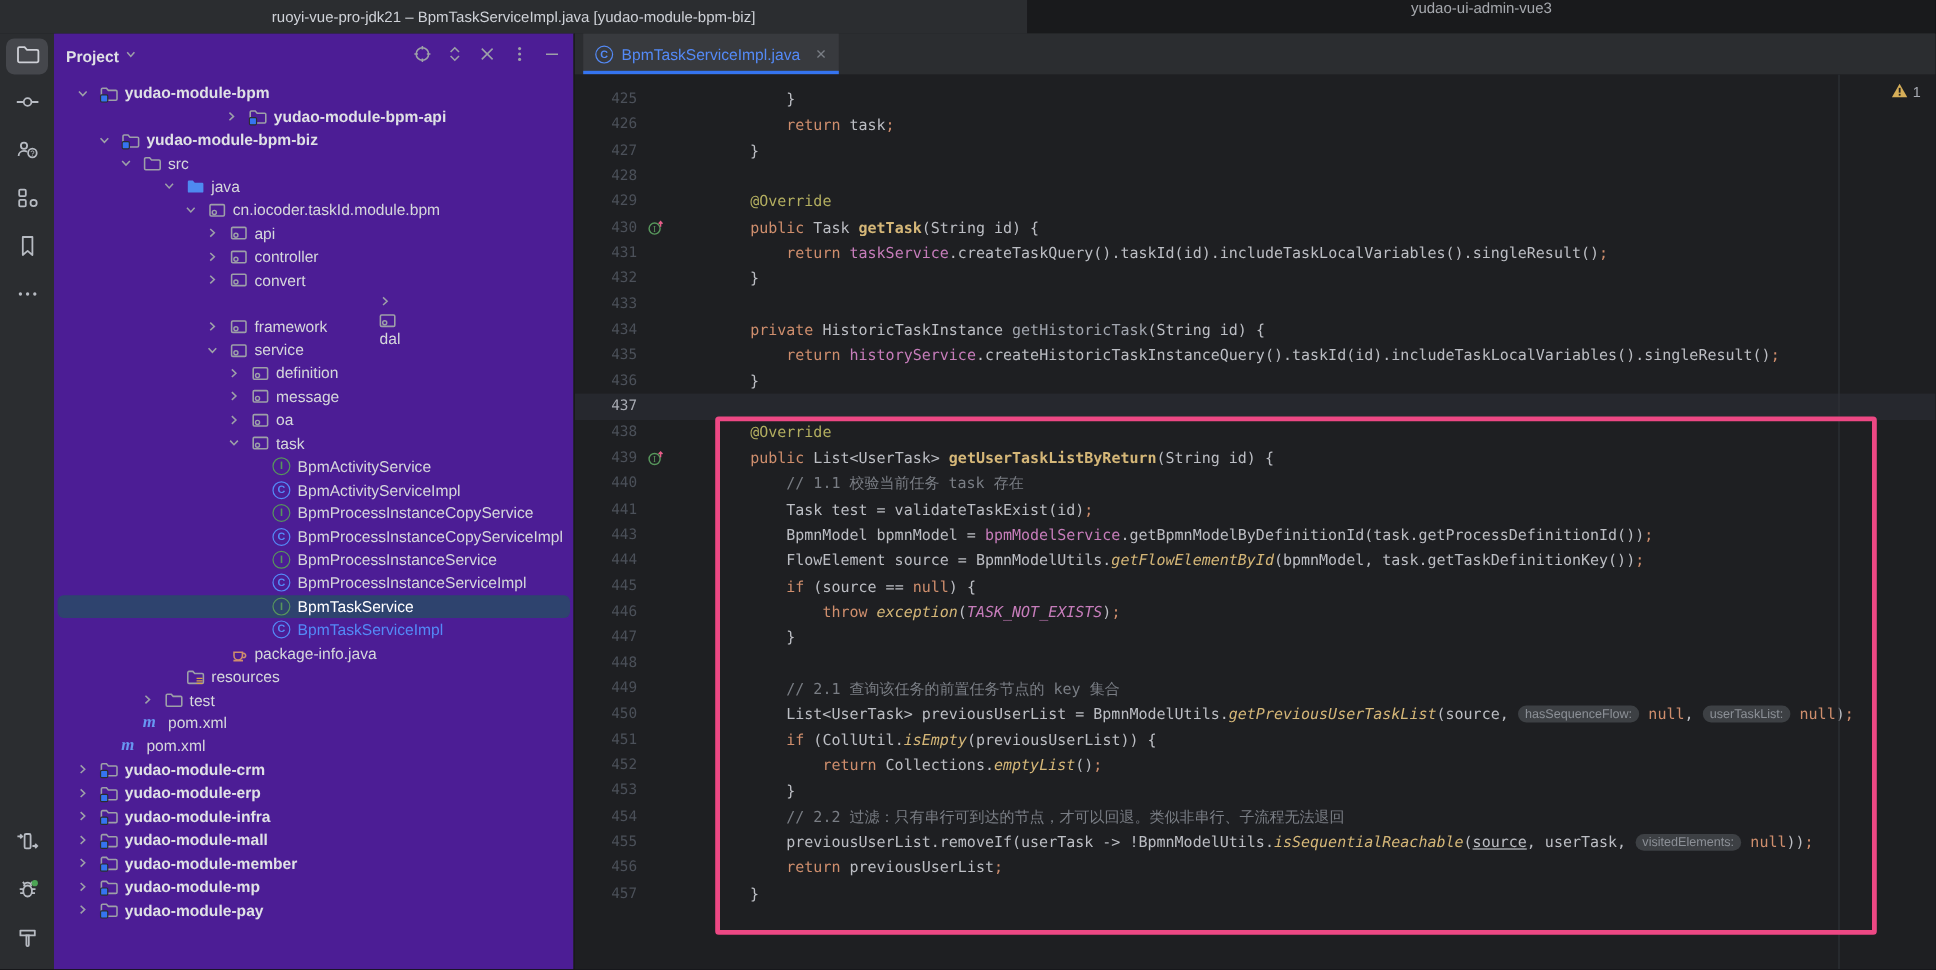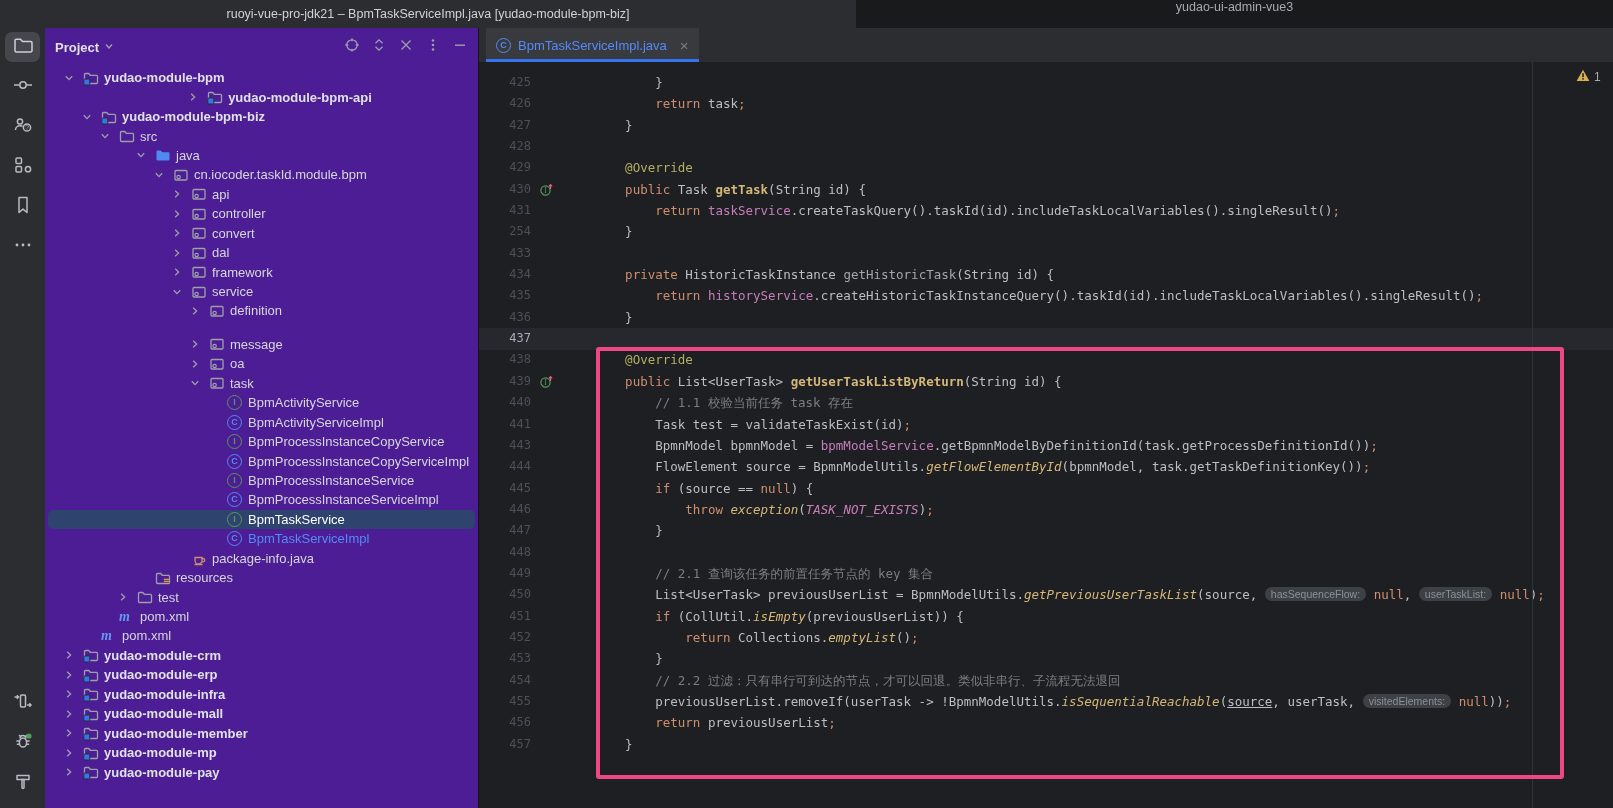--- a/index.html
+++ b/index.html
@@ -286,51 +286,51 @@
             </svg>
           </span>
           <span class="ticon">
             <svg width="16" height="16" viewBox="0 0 16 16">
               <rect x="2" y="3.5" width="12" height="9.5" rx="1" fill="none" stroke="#9DA0A8" stroke-width="1.3"></rect>
               <circle cx="5.6" cy="10" r="1.7" fill="none" stroke="#9DA0A8" stroke-width="1.2"></circle>
             </svg>
           </span>
           <span class="tlabel">convert</span>
         </div>
+        <div class="trow" style="padding-left: 126px; flex-direction: column;">
+          <span class="tchev">
+            <svg width="12" height="12" viewBox="0 0 12 12">
+              <path d="M4.2 2.8 7.6 6 4.2 9.2" fill="none" stroke="#9DA0A8" stroke-width="1.3"></path>
+            </svg>
+          </span>
+          <span class="ticon">
+            <svg width="16" height="16" viewBox="0 0 16 16">
+              <rect x="2" y="3.5" width="12" height="9.5" rx="1" fill="none" stroke="#9DA0A8" stroke-width="1.3"></rect>
+              <circle cx="5.6" cy="10" r="1.7" fill="none" stroke="#9DA0A8" stroke-width="1.2"></circle>
+            </svg>
+          </span>
+          <span class="tlabel">dal</span>
+        </div>
         <div class="trow" style="padding-left: 126px;">
           <span class="tchev">
             <svg width="12" height="12" viewBox="0 0 12 12">
               <path d="M4.2 2.8 7.6 6 4.2 9.2" fill="none" stroke="#9DA0A8" stroke-width="1.3"></path>
             </svg>
           </span>
           <span class="ticon">
             <svg width="16" height="16" viewBox="0 0 16 16">
               <rect x="2" y="3.5" width="12" height="9.5" rx="1" fill="none" stroke="#9DA0A8" stroke-width="1.3"></rect>
               <circle cx="5.6" cy="10" r="1.7" fill="none" stroke="#9DA0A8" stroke-width="1.2"></circle>
             </svg>
           </span>
-          <span class="tlabel">dal</span>
+          <span class="tlabel">framework</span>
         </div>
         <div class="trow" style="padding-left: 126px;">
           <span class="tchev">
             <svg width="12" height="12" viewBox="0 0 12 12">
-              <path d="M4.2 2.8 7.6 6 4.2 9.2" fill="none" stroke="#9DA0A8" stroke-width="1.3"></path>
-            </svg>
-          </span>
-          <span class="ticon">
-            <svg width="16" height="16" viewBox="0 0 16 16">
-              <rect x="2" y="3.5" width="12" height="9.5" rx="1" fill="none" stroke="#9DA0A8" stroke-width="1.3"></rect>
-              <circle cx="5.6" cy="10" r="1.7" fill="none" stroke="#9DA0A8" stroke-width="1.2"></circle>
-            </svg>
-          </span>
-          <span class="tlabel">framework</span>
-        </div>
-        <div class="trow" style="padding-left: 126px;">
-          <span class="tchev">
-            <svg width="12" height="12" viewBox="0 0 12 12">
               <path d="M2.8 4.2 6 7.6l3.2-3.4" fill="none" stroke="#9DA0A8" stroke-width="1.3"></path>
             </svg>
           </span>
           <span class="ticon">
             <svg width="16" height="16" viewBox="0 0 16 16">
               <rect x="2" y="3.5" width="12" height="9.5" rx="1" fill="none" stroke="#9DA0A8" stroke-width="1.3"></rect>
               <circle cx="5.6" cy="10" r="1.7" fill="none" stroke="#9DA0A8" stroke-width="1.2"></circle>
             </svg>
           </span>
           <span class="tlabel">service</span>
@@ -342,21 +342,21 @@
             </svg>
           </span>
           <span class="ticon">
             <svg width="16" height="16" viewBox="0 0 16 16">
               <rect x="2" y="3.5" width="12" height="9.5" rx="1" fill="none" stroke="#9DA0A8" stroke-width="1.3"></rect>
               <circle cx="5.6" cy="10" r="1.7" fill="none" stroke="#9DA0A8" stroke-width="1.2"></circle>
             </svg>
           </span>
           <span class="tlabel">definition</span>
         </div>
-        <div class="trow" style="padding-left: 144px; margin-top: 14px;">
+        <div class="trow" style="padding-left: 144px;">
           <span class="tchev">
             <svg width="12" height="12" viewBox="0 0 12 12">
               <path d="M4.2 2.8 7.6 6 4.2 9.2" fill="none" stroke="#9DA0A8" stroke-width="1.3"></path>
             </svg>
           </span>
           <span class="ticon">
             <svg width="16" height="16" viewBox="0 0 16 16">
               <rect x="2" y="3.5" width="12" height="9.5" rx="1" fill="none" stroke="#9DA0A8" stroke-width="1.3"></rect>
               <circle cx="5.6" cy="10" r="1.7" fill="none" stroke="#9DA0A8" stroke-width="1.2"></circle>
             </svg>
@@ -634,21 +634,21 @@
                 <text x="6.5" y="11.2" text-anchor="middle" font-size="7.5" fill="#57965C" font-family="Liberation Serif">I</text>
                 <path d="M11.5 7V2.8M9.9 4.4 11.5 2.7l1.6 1.7" stroke="#E75E8A" stroke-width="1.2" fill="none"></path>
               </svg></span>
             <span class="codeln"><span class="t-d">    </span><span class="t-k">public</span><span class="t-d"> Task </span><span class="t-m">getTask</span><span class="t-d">(String id) {</span></span>
           </div>
           <div class="line">
             <span class="num">431</span>
             <span class="codeln"><span class="t-d">        </span><span class="t-k">return</span><span class="t-d"> </span><span class="t-f">taskService</span><span class="t-d">.createTaskQuery().taskId(id).includeTaskLocalVariables().singleResult()</span><span class="t-k">;</span></span>
           </div>
           <div class="line">
-            <span class="num">254</span>
+            <span class="num">432</span>
             <span class="codeln"><span class="t-d">    }</span></span>
           </div>
           <div class="line">
             <span class="num">433</span>
             <span class="codeln"></span>
           </div>
           <div class="line">
             <span class="num">434</span>
             <span class="codeln"><span class="t-d">    </span><span class="t-k">private</span><span class="t-d"> HistoricTaskInstance </span><span class="t-g">getHistoricTask</span><span class="t-d">(String id) {</span></span>
           </div>

